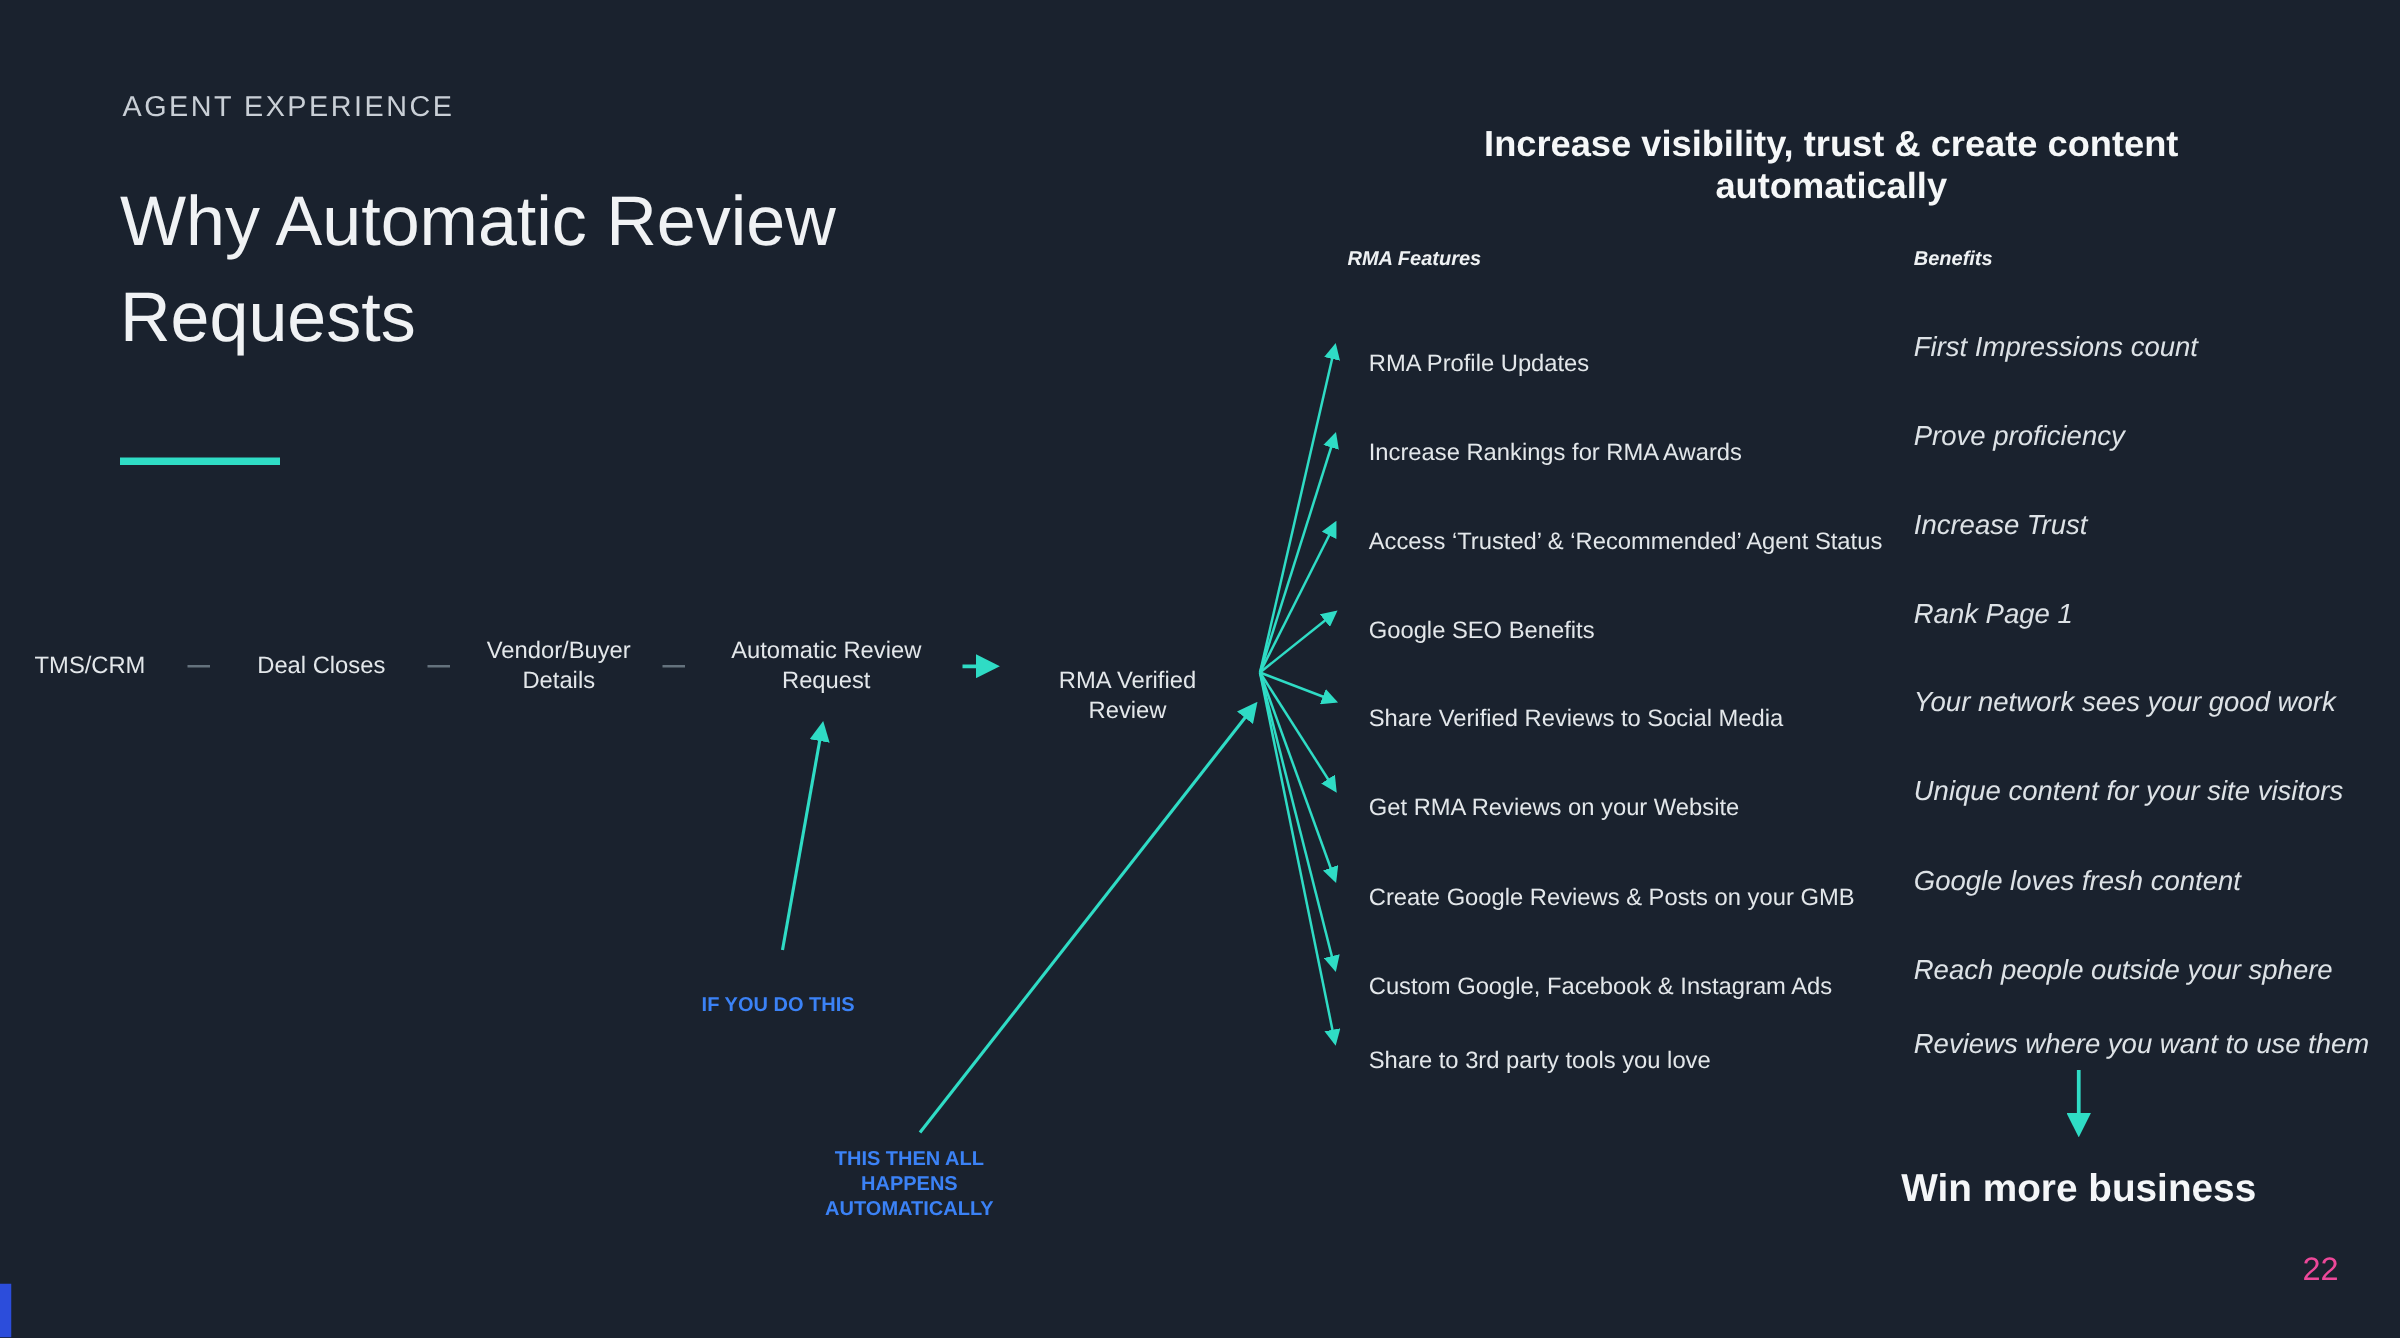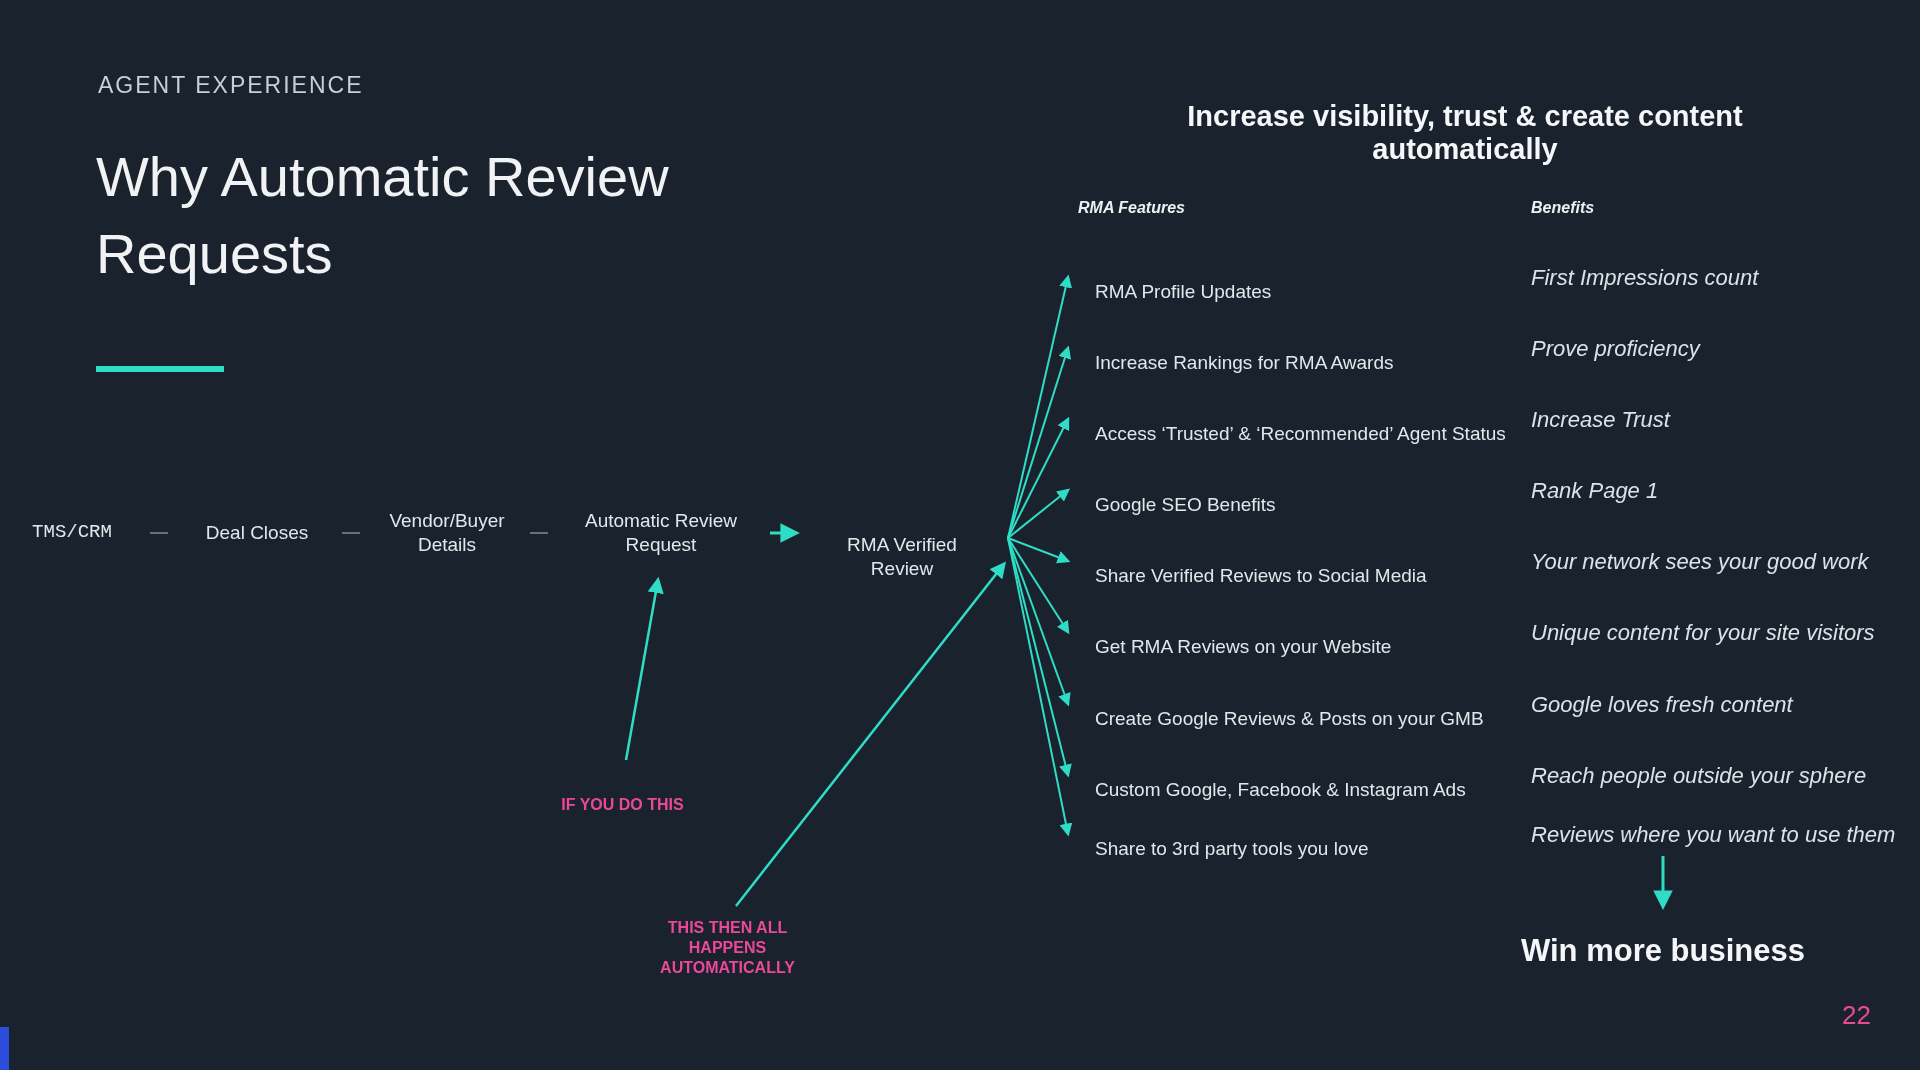--- a/index.html
+++ b/index.html
@@ -87,21 +87,21 @@
     font-size: 22px;
     font-style: italic;
     color: #dde2e6;
     white-space: nowrap;
   }
 
   .annotation {
     text-align: center;
     font-size: 16px;
     font-weight: bold;
-    color: #ec4899;
+    color: #3b82f6;
     line-height: 1.25;
   }
   .annotation-do { left: 540px; top: 795px; width: 165px; }
   .annotation-then { left: 650px; top: 918px; width: 155px; }
 
   .win-text {
     left: 1443px; top: 933px;
     width: 440px;
     text-align: center;
     font-size: 31px;
@@ -154,21 +154,21 @@
     <line x1="1663" y1="856" x2="1663" y2="906" stroke="#2fdcc5" stroke-width="3" marker-end="url(#arrowhead)"></line>
   </svg>
 
   <div class="abs kicker">AGENT EXPERIENCE</div>
   <div class="abs title">
     <div>Why Automatic Review</div>
     <div>Requests</div>
   </div>
   <div class="abs accent-bar"></div>
 
-  <div class="abs flow-step" style="left:72px;  width:120px;font-family:Liberation Mono, monospace;">TMS/CRM</div>
+  <div class="abs flow-step" style="left:72px;  width:120px;">TMS/CRM</div>
   <div class="abs flow-dash" style="left:150px;"></div>
   <div class="abs flow-step" style="left:257px; width:140px;">Deal Closes</div>
   <div class="abs flow-dash" style="left:342px;"></div>
   <div class="abs flow-step" style="left:447px; width:130px;">Vendor/Buyer Details</div>
   <div class="abs flow-dash" style="left:530px;"></div>
   <div class="abs flow-step" style="left:661px; width:165px;">Automatic Review Request</div>
   <div class="abs flow-step" style="left:902px; width:135px;margin-top:24px;">RMA Verified Review</div>
 
   <div class="abs annotation annotation-do">IF YOU DO THIS</div>
   <div class="abs annotation annotation-then">THIS THEN ALL HAPPENS AUTOMATICALLY</div>

